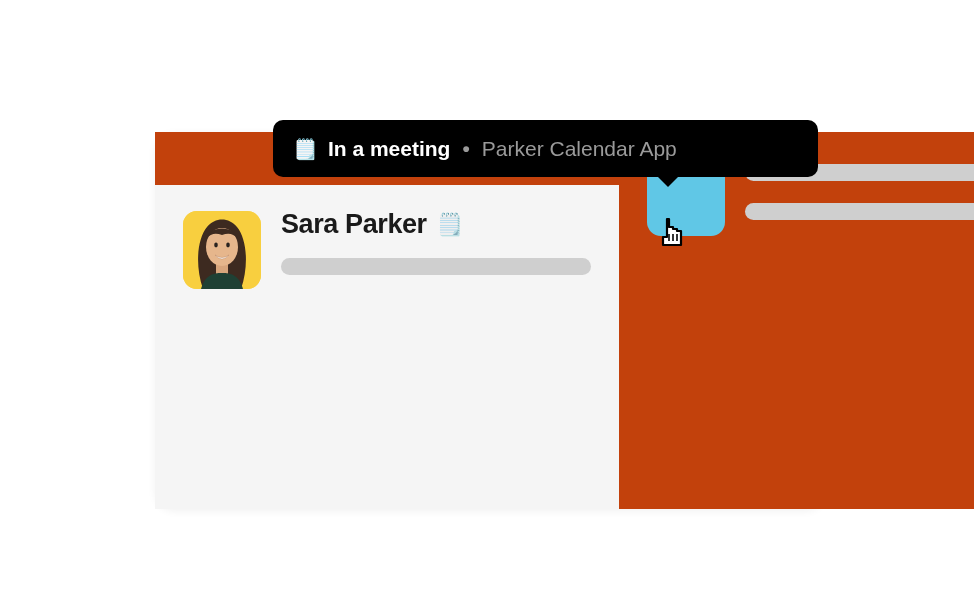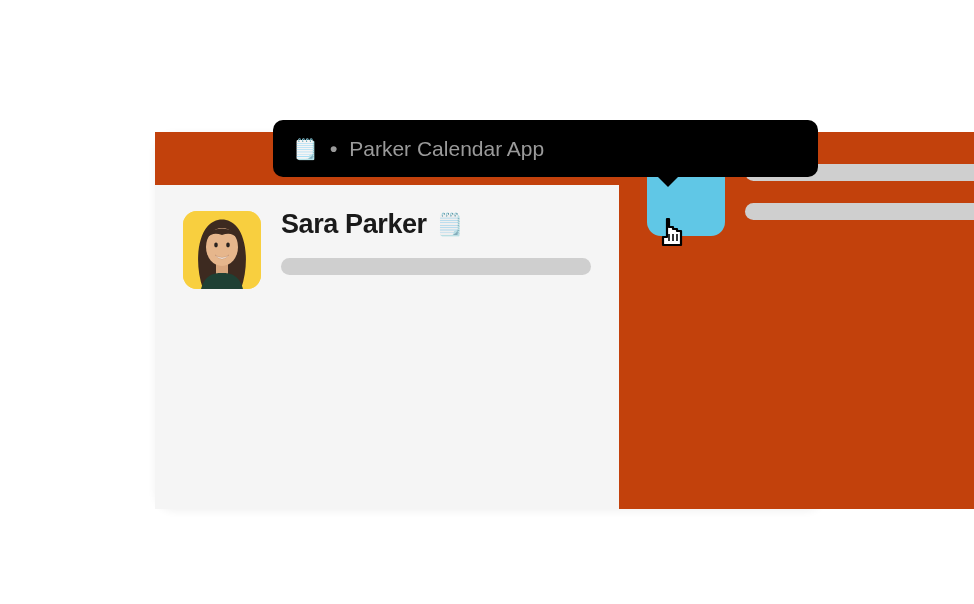--- a/index.html
+++ b/index.html
@@ -192,20 +192,21 @@
         <div class="placeholder-line line-med"></div>
         <div class="placeholder-line line-short"></div>
       </div>
     </div>
 
   </div>
 </div>
 
 <div class="tooltip">
   <span class="tooltip-emoji">🗒️</span>
+  <span class="tooltip-status">In a meeting</span>
   <span class="tooltip-sep">•</span>
   <span class="tooltip-source">Parker Calendar App</span>
   <div class="tooltip-arrow"></div>
 </div>
 
 <div class="cursor">
   <svg width="36" height="40" viewBox="0 0 36 40">
     <path d="M 13 4 L 13 22 L 9 22 L 9 30 L 27 30 L 27 16 L 23 16 L 23 14 L 19 14 L 19 12 L 15 12 L 15 4 Z" fill="#ffffff" stroke="#000000" stroke-width="2.2" stroke-linejoin="round"></path>
     <line x1="15" y1="19" x2="15" y2="26" stroke="#000" stroke-width="1.6"></line>
     <line x1="19" y1="19" x2="19" y2="26" stroke="#000" stroke-width="1.6"></line>

